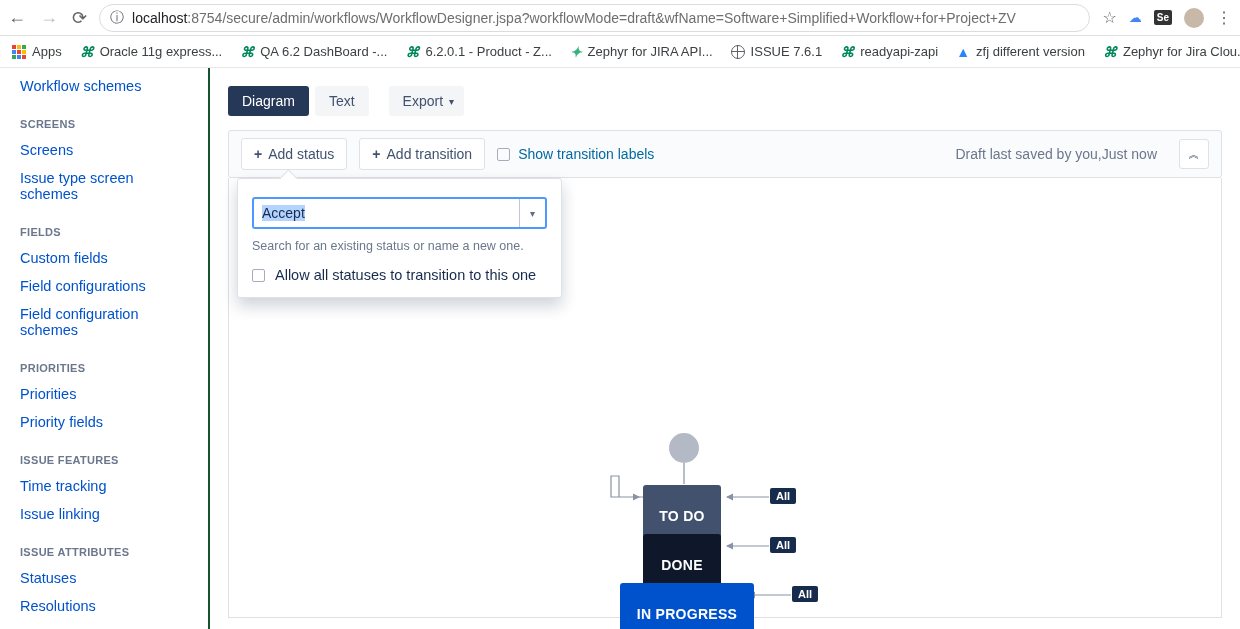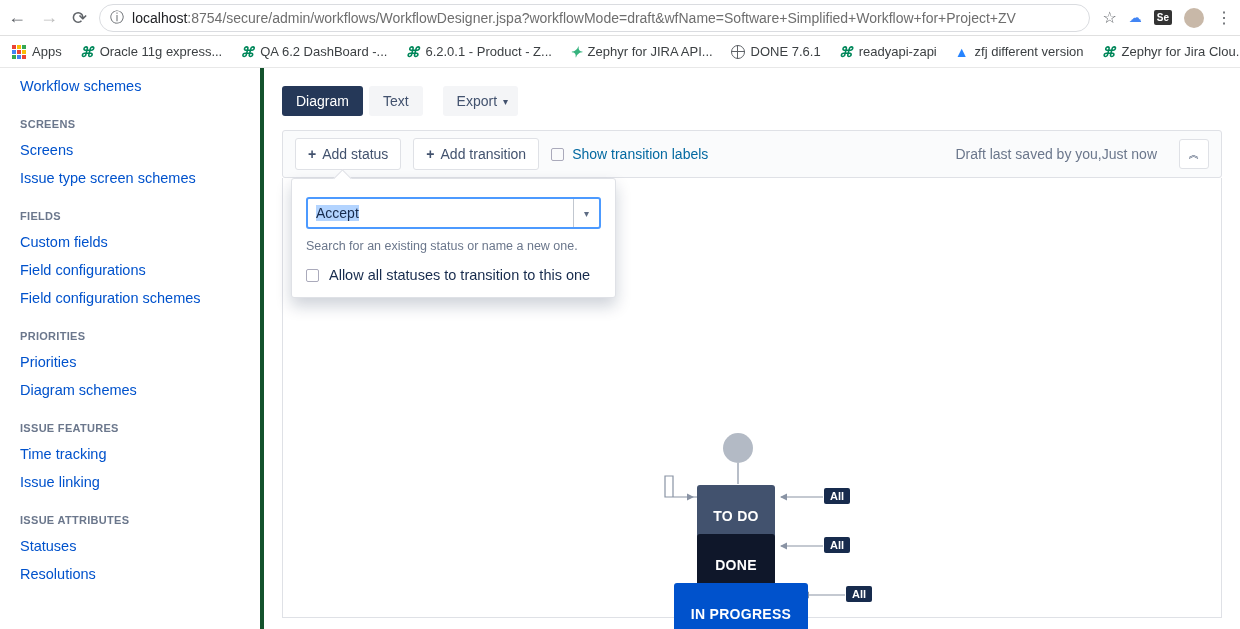--- a/index.html
+++ b/index.html
@@ -27,21 +27,21 @@
   .bm-apps i:nth-child(4){background:#4285f4;} .bm-apps i:nth-child(5){background:#ea4335;} .bm-apps i:nth-child(6){background:#fbbc04;}
   .bm-apps i:nth-child(7){background:#34a853;} .bm-apps i:nth-child(8){background:#4285f4;} .bm-apps i:nth-child(9){background:#ea4335;}
   .z-icon{ color:#00875a; font-size:14px; font-weight:bold; font-style:italic; }
   .globe-icon{ width:14px; height:14px; border:1.5px solid #5f6368; border-radius:50%; position:relative; }
   .globe-icon::before{content:""; position:absolute; left:5px; top:-1px; width:1.5px; height:14px; background:#5f6368;}
   .globe-icon::after{content:""; position:absolute; top:5px; left:-1px; height:1.5px; width:14px; background:#5f6368;}
   .a-icon{ color:#2684ff; font-weight:bold; font-size:14px; }
 
   
   .app { display:flex; height: calc(629px - 36px - 32px); }
-  .sidebar { width: 264px; padding: 4px 20px 18px; border-right: 4px solid #14532d; overflow:hidden; }
+  .sidebar { width: 210px; padding: 4px 20px 18px; border-right: 2px solid #14532d; overflow:hidden; }
   .sb-link { padding: 6px 0; color:#0052cc; cursor:pointer; font-size:14.5px; }
   .sb-head { font-size: 11px; font-weight: 700; color:#6b778c; letter-spacing: 0.3px; padding: 18px 0 6px; text-transform: uppercase; }
 
   .main { flex:1; padding: 18px 18px 0 18px; position:relative; }
   .tabs-row{ display:flex; gap:6px; align-items:center; }
   .tab-btn{ padding:7px 14px; border-radius:3px; background:#f4f5f7; color:#42526e; cursor:pointer; font-size:14px; }
   .tab-btn.active{ background:#253858; color:#fff; }
   .export-btn{ margin-left:14px; padding:7px 10px 7px 14px; border-radius:3px; background:#f4f5f7; color:#42526e; cursor:pointer; font-size:14px; display:flex; align-items:center; gap:6px; }
   .chev-down{ font-size:10px; }
 
@@ -129,21 +129,21 @@
   <div class="bm-item">
       <span class="z-icon">⌘</span>
       <span>6.2.0.1 - Product - Z...</span>
     </div>
   <div class="bm-item">
       <span class="z-icon" style="color:#36b37e;">✦</span>
       <span>Zephyr for JIRA API...</span>
     </div>
   <div class="bm-item">
       <span class="globe-icon"></span>
-      <span>DONE 7.6.1</span>
+      <span>ISSUE 7.6.1</span>
     </div>
   <div class="bm-item">
       <span class="z-icon">⌘</span>
       <span>readyapi-zapi</span>
     </div>
   <div class="bm-item">
       <span class="a-icon">▲</span>
       <span>zfj different version</span>
     </div>
   <div class="bm-item">
@@ -158,21 +158,21 @@
     <div class="sb-link">Workflow schemes</div>
     <div class="sb-head">SCREENS</div>
     <div class="sb-link">Screens</div>
     <div class="sb-link">Issue type screen schemes</div>
     <div class="sb-head">FIELDS</div>
     <div class="sb-link">Custom fields</div>
     <div class="sb-link">Field configurations</div>
     <div class="sb-link">Field configuration schemes</div>
     <div class="sb-head">PRIORITIES</div>
     <div class="sb-link">Priorities</div>
-    <div class="sb-link">Diagram schemes</div>
+    <div class="sb-link">Priority fields</div>
     <div class="sb-head">ISSUE FEATURES</div>
     <div class="sb-link">Time tracking</div>
     <div class="sb-link">Issue linking</div>
     <div class="sb-head">ISSUE ATTRIBUTES</div>
     <div class="sb-link">Statuses</div>
     <div class="sb-link">Resolutions</div>
   </div>
 
   <div class="main">
     <div class="tabs-row">

